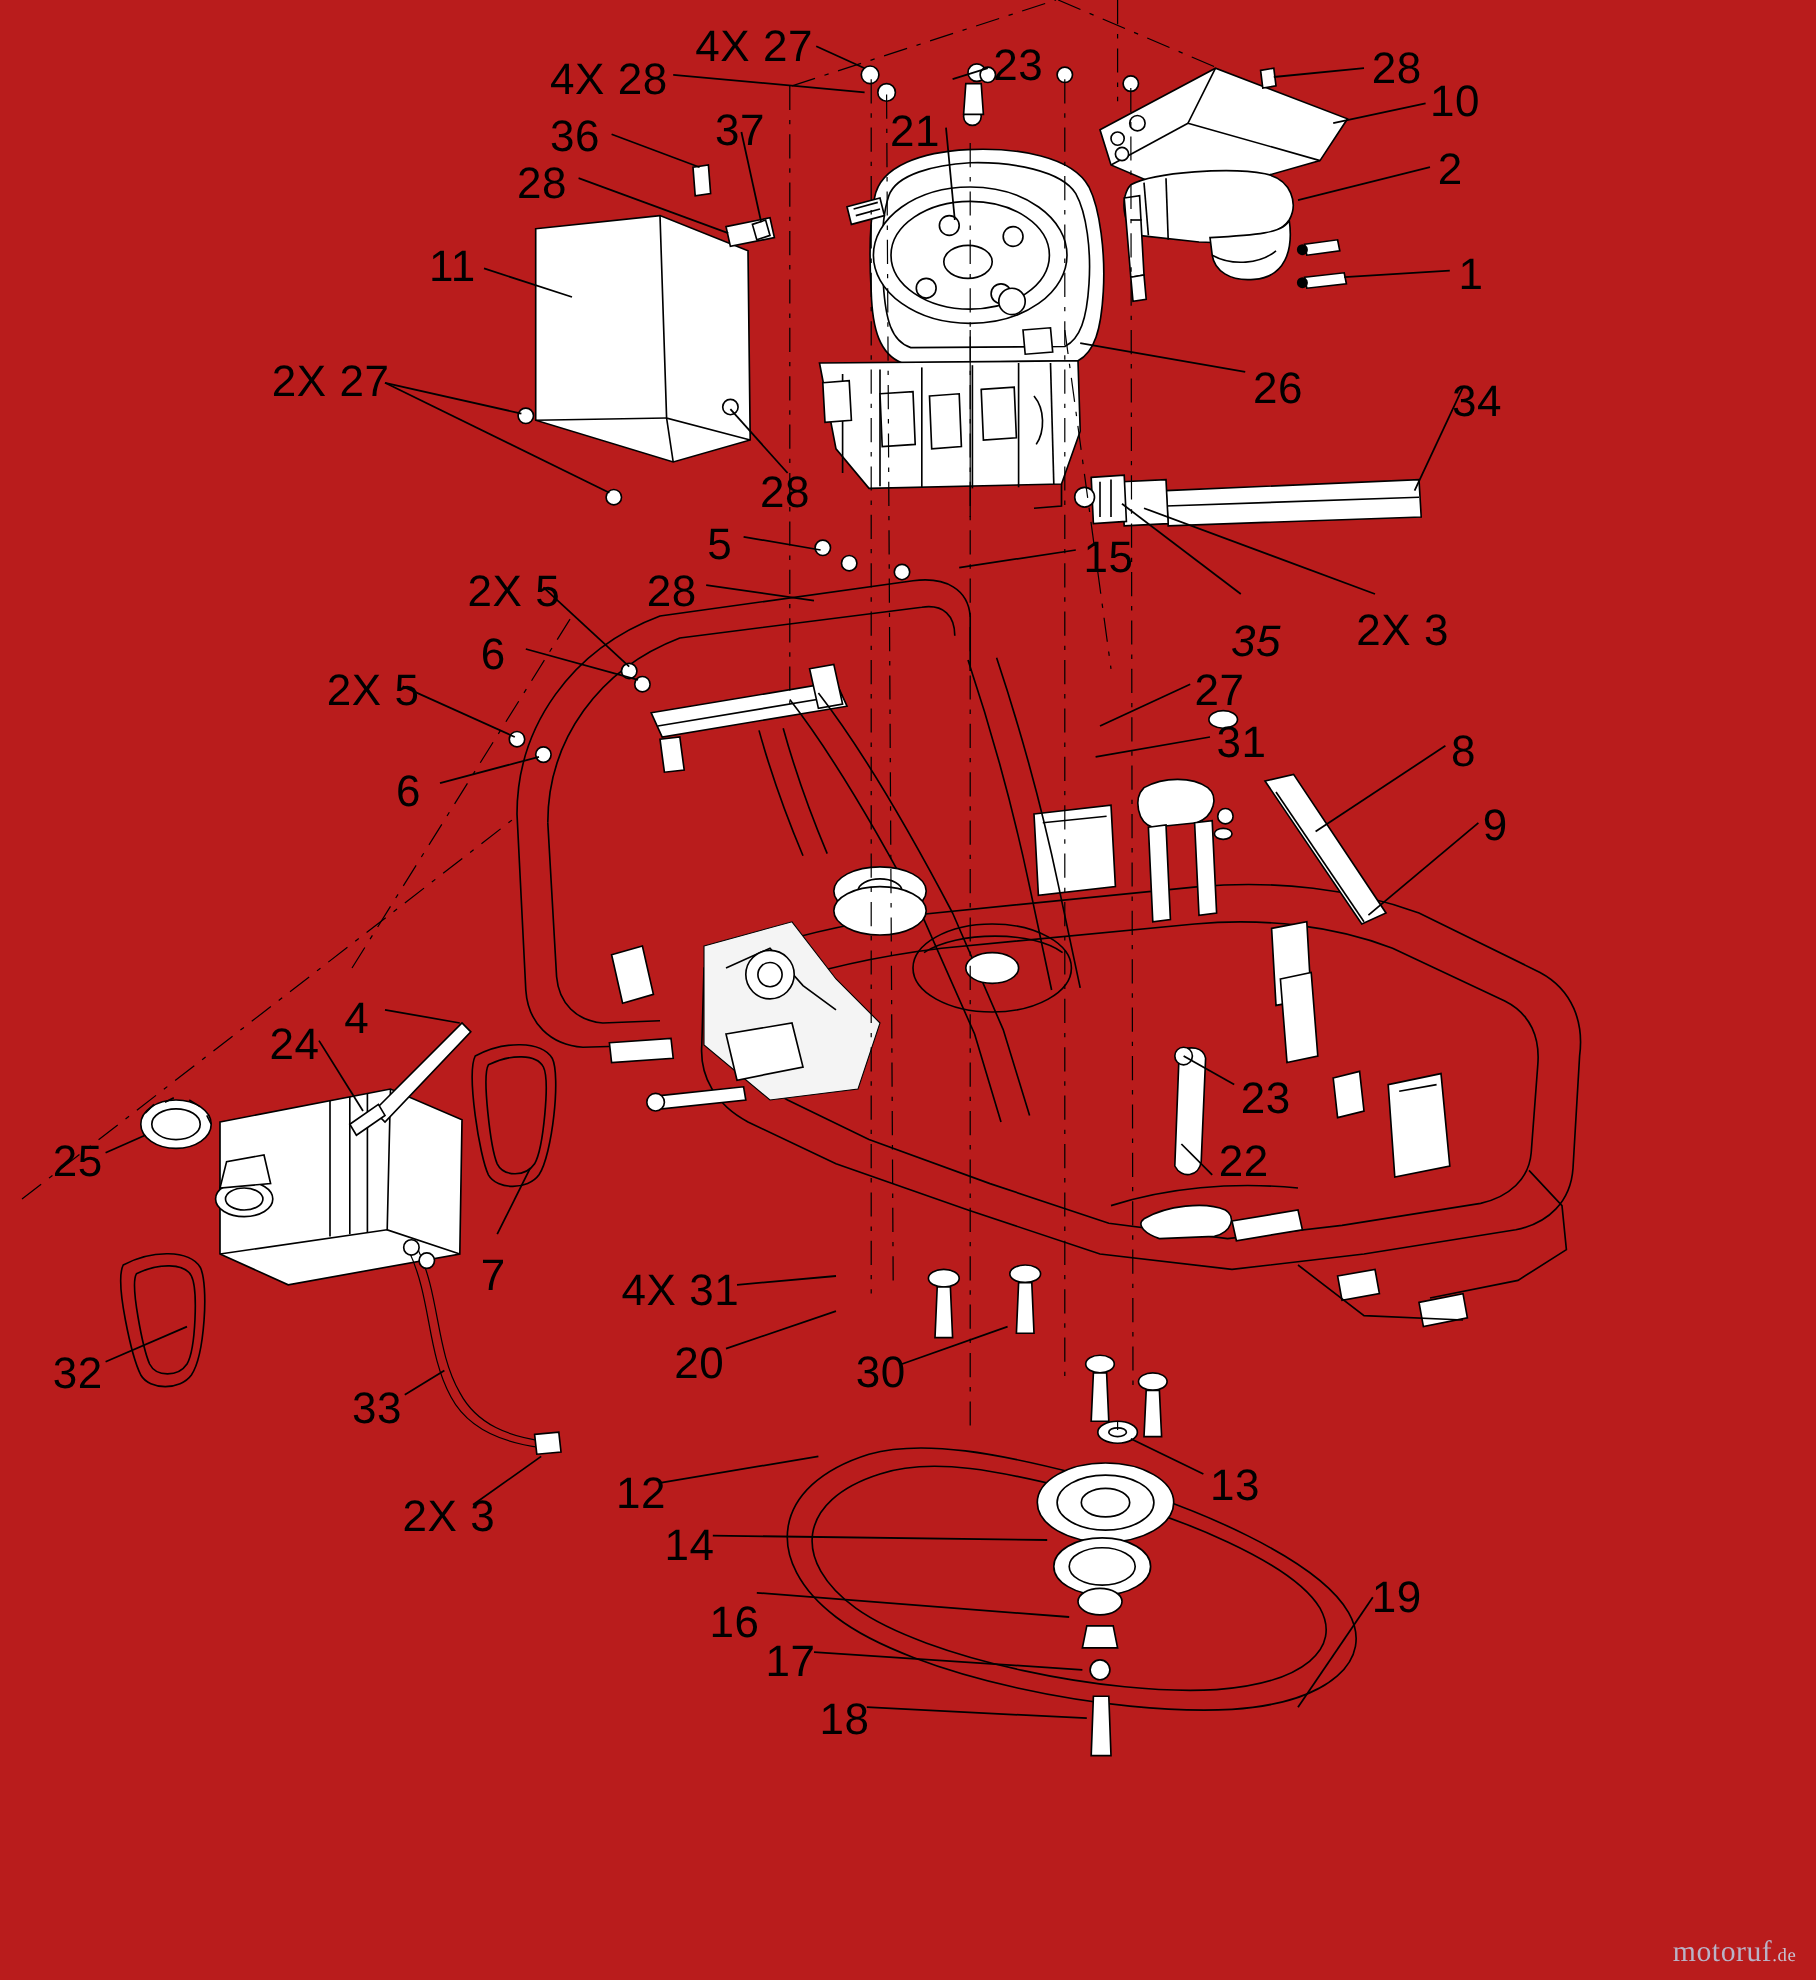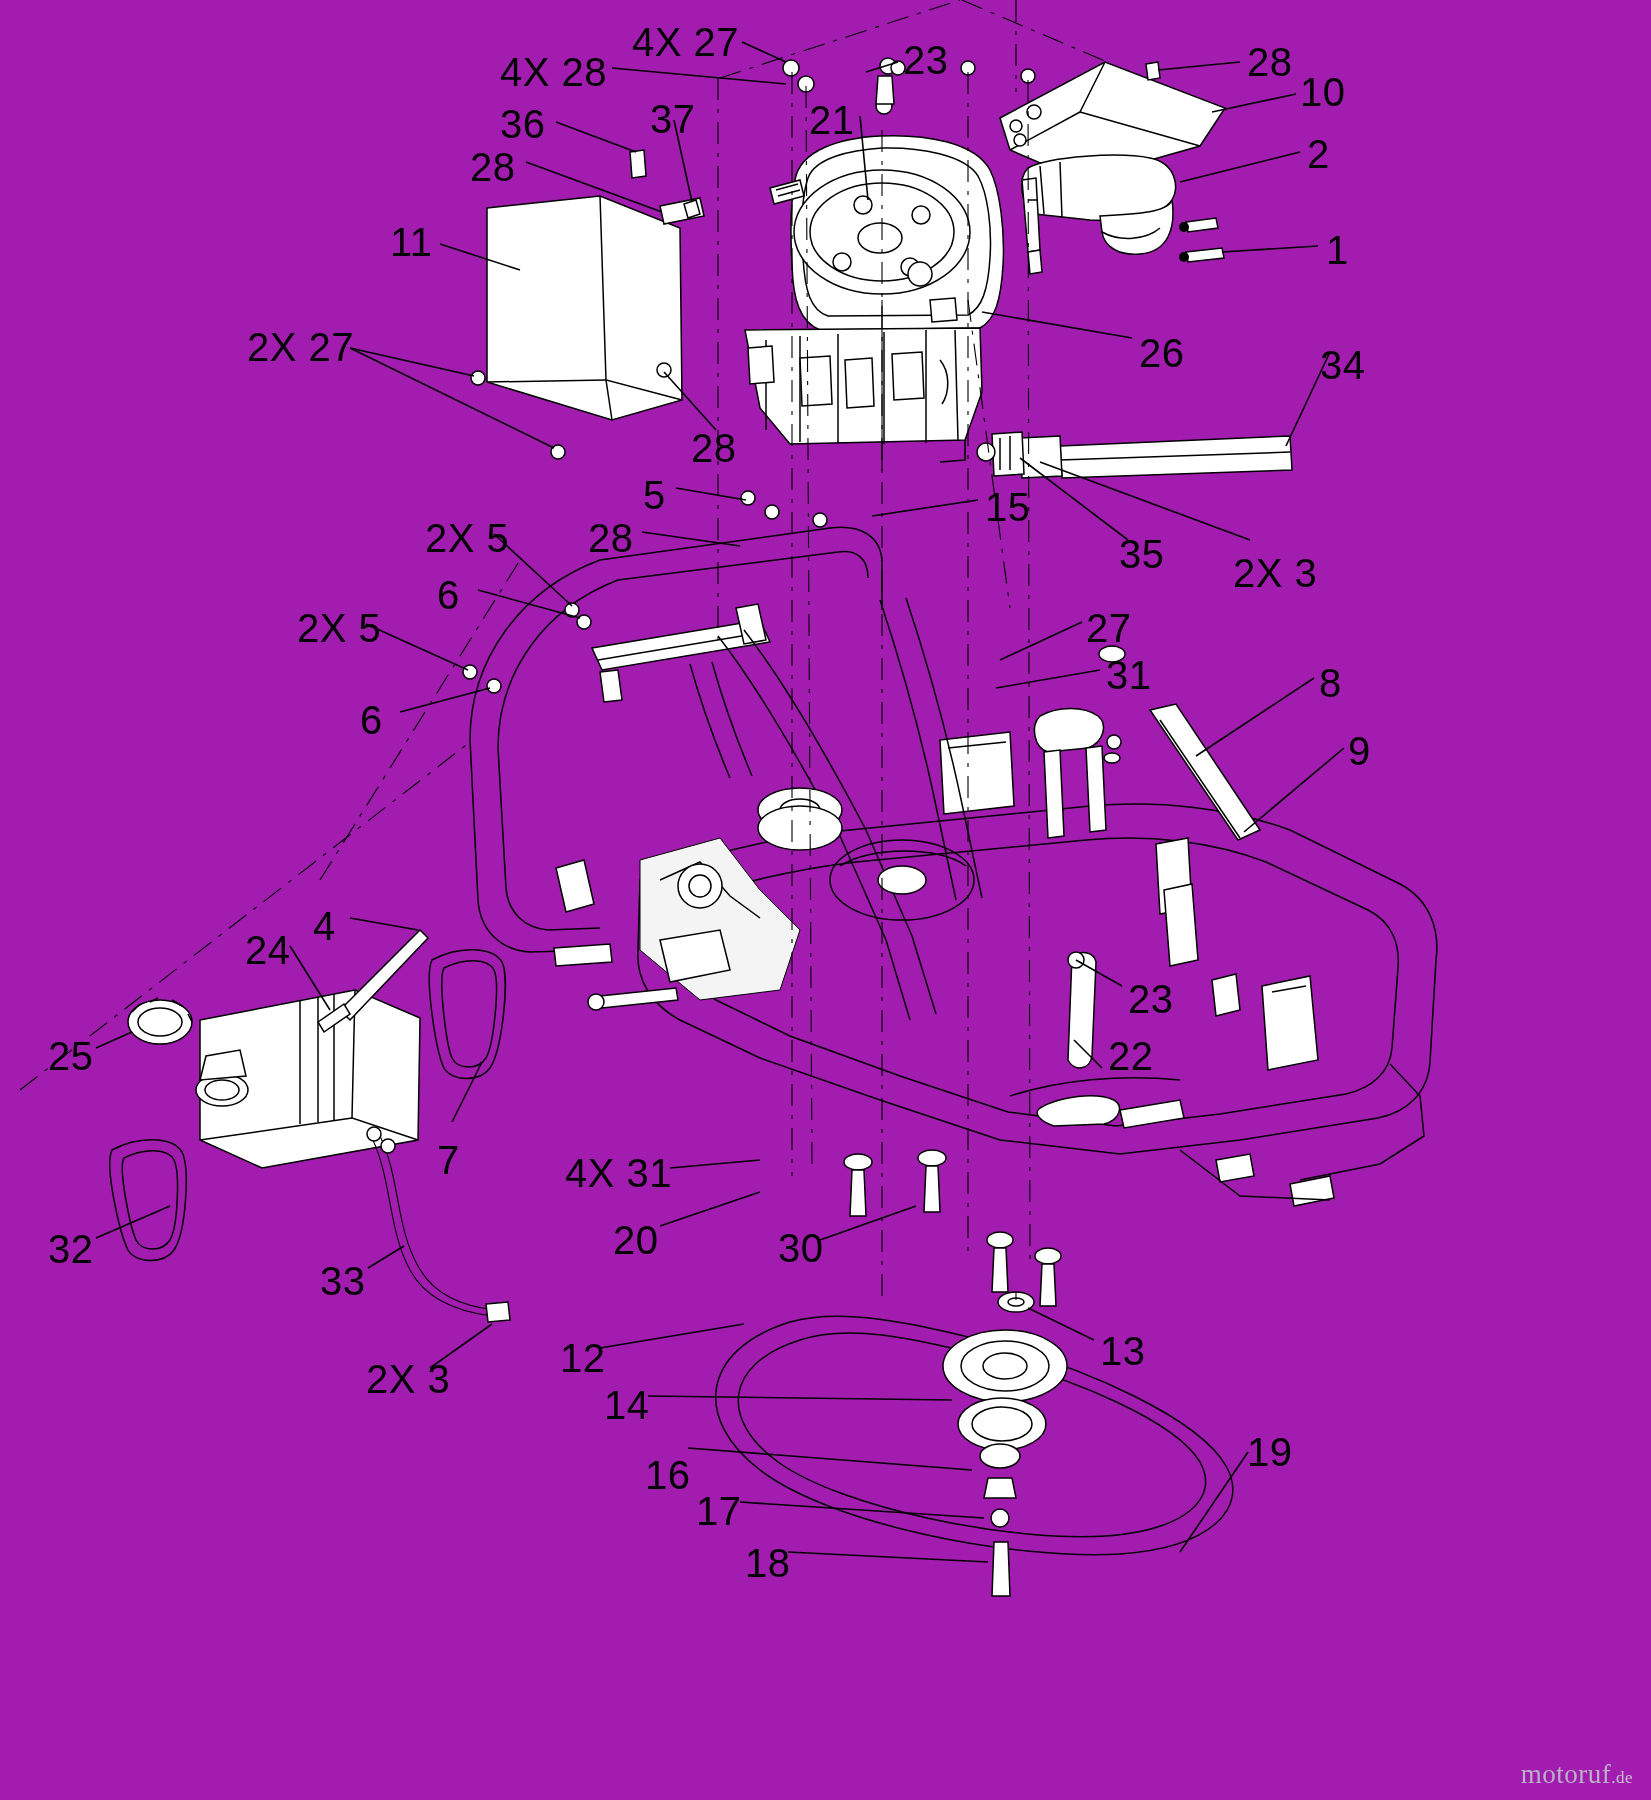--- a/index.html
+++ b/index.html
@@ -4,21 +4,21 @@
 <style>
   html, body {
     margin: 0;
     padding: 0;
     background: #ffffff;
   }
   #page {
     position: relative;
     width: 1651px;
     height: 1800px;
-    background: #a21caf;
+    background: #b91c1c;
     font-family: "Liberation Sans", sans-serif;
     overflow: hidden;
   }
   
   .callout {
     position: absolute;
     font-size: 40px;
     font-weight: 400;
     color: #000000;
     white-space: nowrap;
@@ -418,21 +418,21 @@
     <span class="callout" style="left:390px; top:222px;">11</span>
     <span class="callout" style="left:1326px; top:230px;">1</span>
     <span class="callout" style="left:247px; top:327px;">2X 27</span>
     <span class="callout" style="left:1139px; top:333px;">26</span>
     <span class="callout" style="left:1320px; top:329px;margin-top:16px;">34</span>
     <span class="callout" style="left:691px; top:428px;">28</span>
     <span class="callout" style="left:643px; top:475px;">5</span>
     <span class="callout" style="left:985px; top:487px;">15</span>
     <span class="callout" style="left:425px; top:518px;">2X 5</span>
     <span class="callout" style="left:588px; top:518px;">28</span>
-    <span class="callout" style="left:1119px; top:534px;">35</span>
+    <span class="callout" style="left:1119px; top:563px;font-style:italic;">35</span>
     <span class="callout" style="left:1233px; top:553px;">2X 3</span>
     <span class="callout" style="left:437px; top:575px;">6</span>
     <span class="callout" style="left:1086px; top:608px;">27</span>
     <span class="callout" style="left:297px; top:608px;">2X 5</span>
     <span class="callout" style="left:1106px; top:655px;">31</span>
     <span class="callout" style="left:1319px; top:663px;">8</span>
     <span class="callout" style="left:360px; top:700px;">6</span>
     <span class="callout" style="left:1348px; top:731px;">9</span>
     <span class="callout" style="left:313px; top:906px;">4</span>
     <span class="callout" style="left:245px; top:930px;">24</span>

